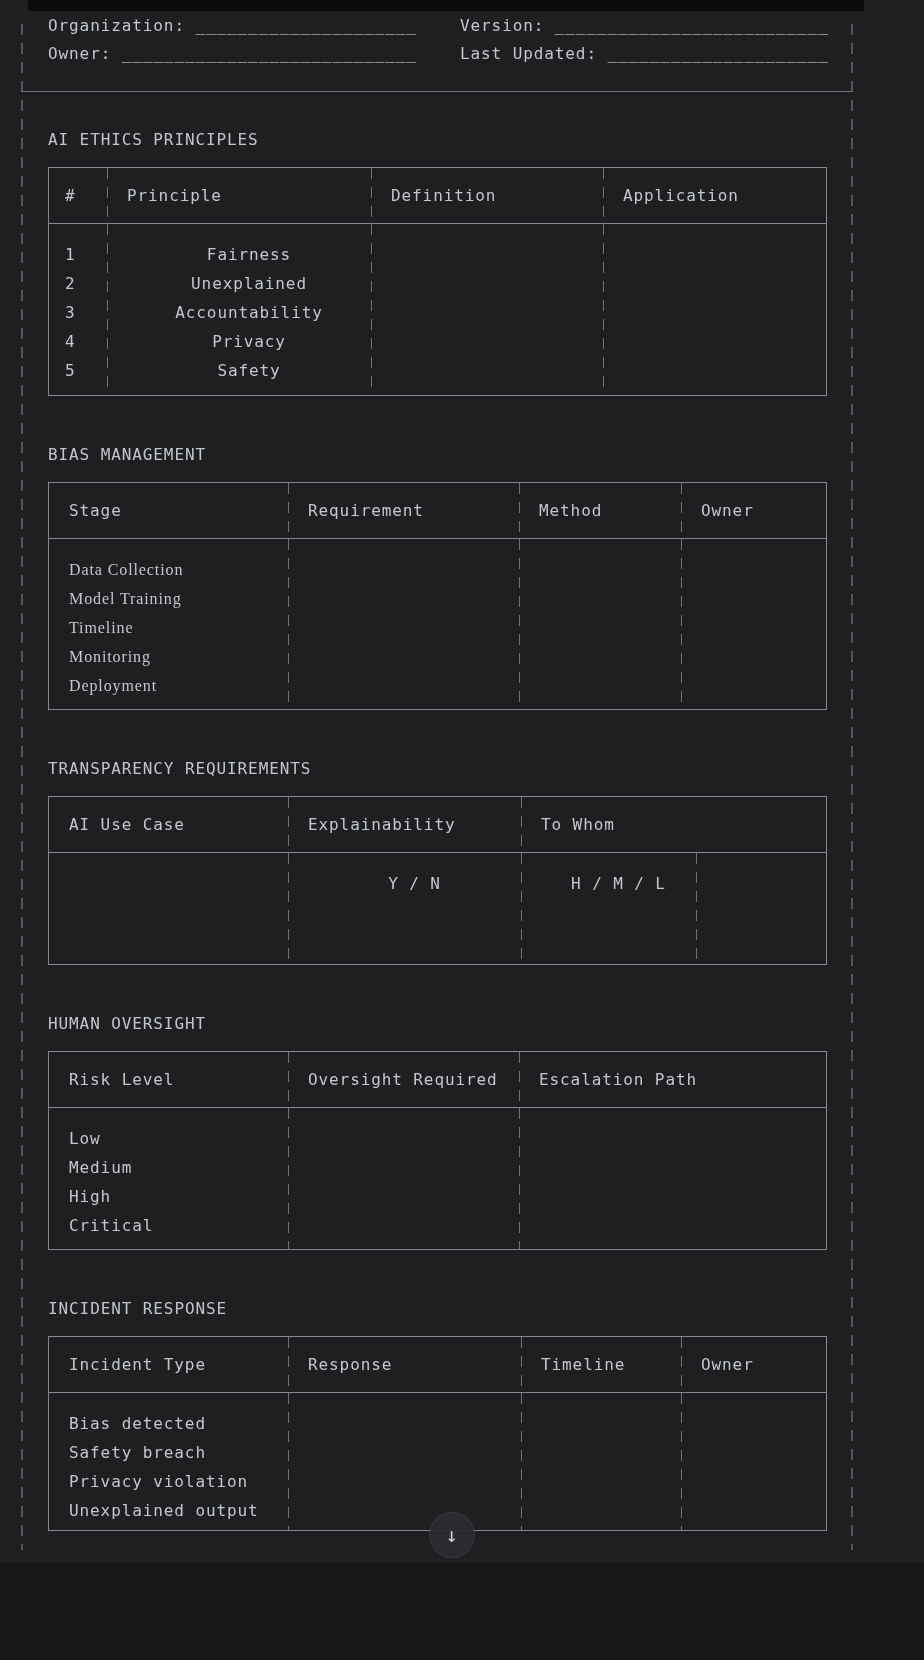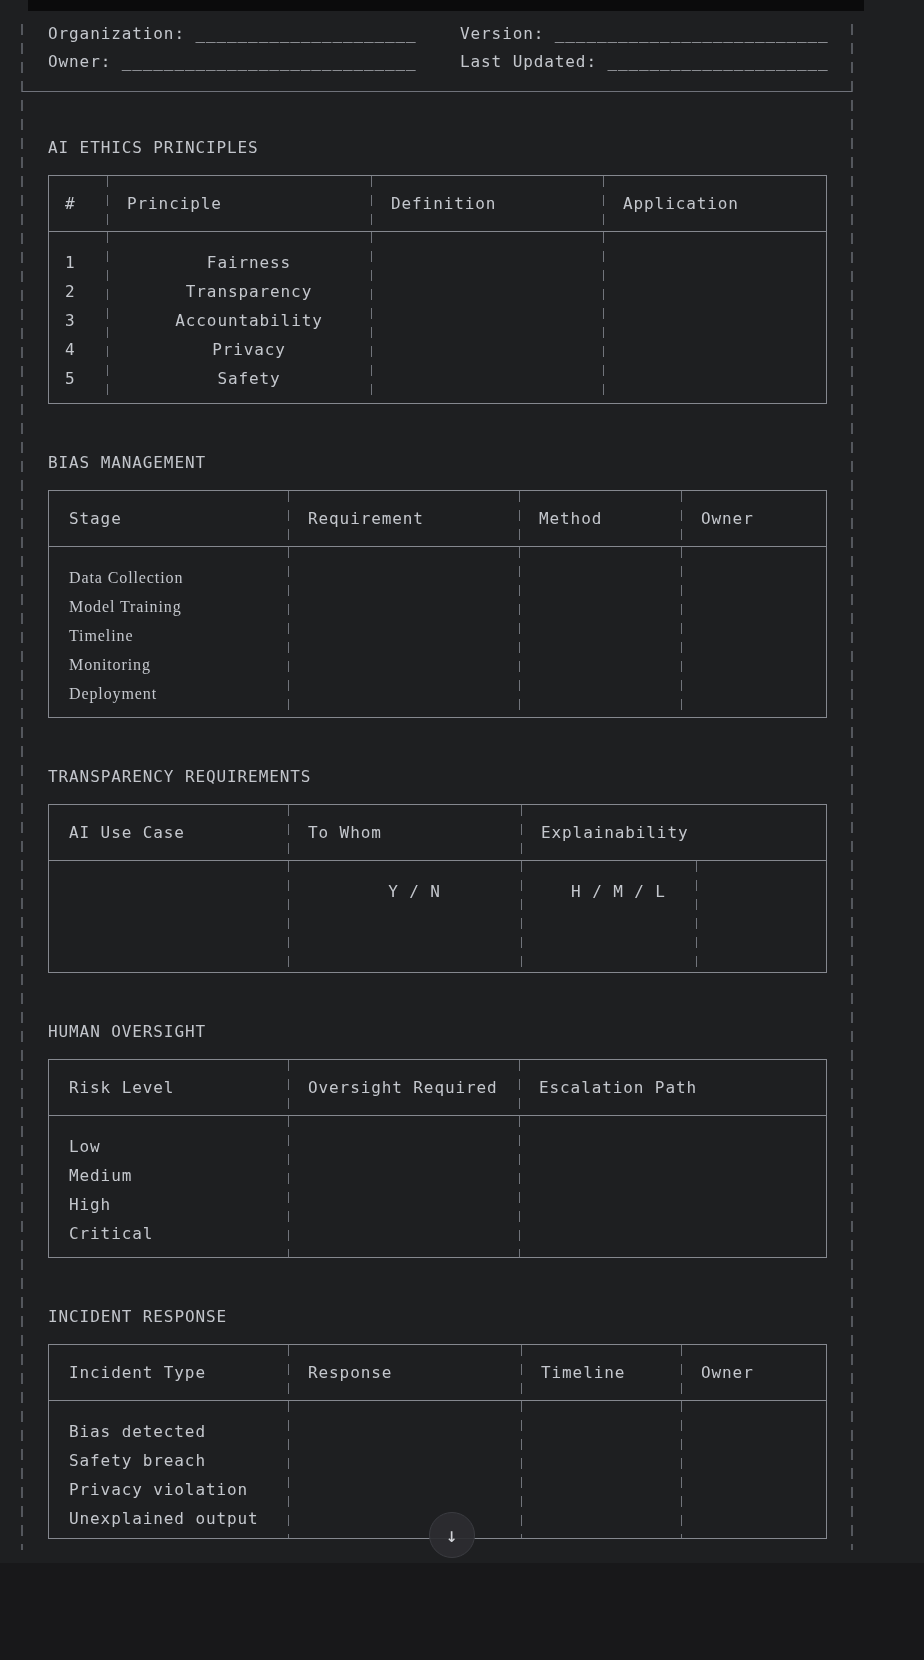--- a/index.html
+++ b/index.html
@@ -28,21 +28,21 @@
   .side-border.left  { left:21px; }
   .side-border.right { left:851px; }
   .header-divider {
     position:absolute; top:91px; left:22px; width:830px; height:1px;
     background:#6f727a;
   }
   .content {
     position:absolute; top:0; left:48px; width:779px;
   }
   .meta {
-    padding-top:20px;
+    padding-top:12px;
     display:grid;
     grid-template-columns:412px 1fr;
   }
   .meta .field { line-height:28px; white-space:pre; }
   .sec-title {
     line-height:20px;
     color:#c2c5cb;
     white-space:pre;
   }
   .mt-h1 { margin-top:62px; }
@@ -118,21 +118,21 @@
     <div class="tbl-body" style="height:171px;">
       <div class="col">
         <div class="line pad-sm">1</div>
         <div class="line pad-sm">2</div>
         <div class="line pad-sm">3</div>
         <div class="line pad-sm">4</div>
         <div class="line pad-sm">5</div>
       </div>
       <div class="col colsep">
         <div class="line">Fairness</div>
-        <div class="line">Transparency</div>
+        <div class="line">Unexplained</div>
         <div class="line">Accountability</div>
         <div class="line">Privacy</div>
         <div class="line">Safety</div>
       </div>
       <div class="col colsep"></div>
       <div class="col colsep"></div>
     </div>
   </div>
 
   <div class="sec-title mt-h">BIAS MANAGEMENT</div>
@@ -154,22 +154,22 @@
       <div class="col colsep"></div>
       <div class="col colsep"></div>
       <div class="col colsep"></div>
     </div>
   </div>
 
   <div class="sec-title mt-h">TRANSPARENCY REQUIREMENTS</div>
   <div class="tbl" style="--cols:239px 233px 175px 1fr;">
     <div class="tbl-head">
       <div class="hcell">AI Use Case</div>
+      <div class="hcell colsep">Explainability</div>
       <div class="hcell colsep">To Whom</div>
-      <div class="hcell colsep">Explainability</div>
     </div>
     <div class="tbl-body" style="height:111px;">
       <div class="col"></div>
       <div class="col colsep">
         <div class="line">Y / N</div>
       </div>
       <div class="col colsep">
         <div class="line">H / M / L</div>
       </div>
       <div class="col colsep"></div>

